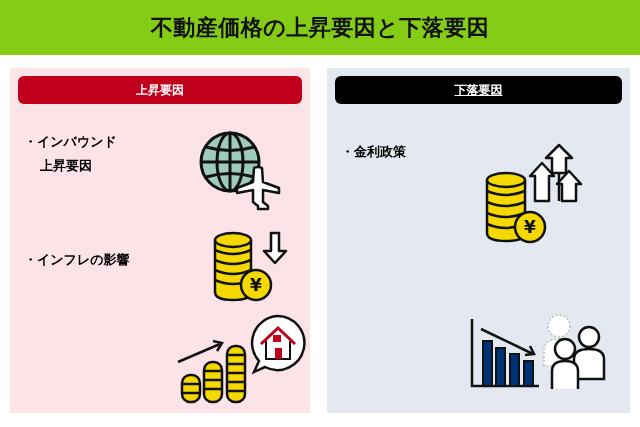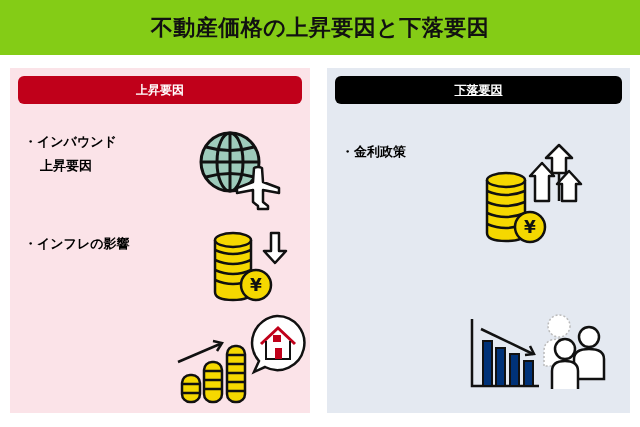--- a/index.html
+++ b/index.html
@@ -48,21 +48,21 @@
   <svg class="icon" style="left:188px; top:62px;" width="95" height="86" viewBox="0 0 95 86">
     <circle cx="32" cy="32" r="29" fill="#9ecbbb" stroke="#111" stroke-width="3"></circle>
     <ellipse cx="32" cy="32" rx="13" ry="29" fill="none" stroke="#111" stroke-width="3"></ellipse>
     <line x1="32" y1="3" x2="32" y2="61" stroke="#111" stroke-width="3"></line>
     <line x1="3" y1="32" x2="61" y2="32" stroke="#111" stroke-width="3"></line>
     <path d="M8 17 Q32 24 56 17" fill="none" stroke="#111" stroke-width="3"></path>
     <path d="M8 47 Q32 40 56 47" fill="none" stroke="#111" stroke-width="3"></path>
     <path d="M60 42 Q64 40 68 42 L69 56 L85 62 L85 67 L69 64 L69 76 L74 80 L74 83 L64 83 L64 80 L59 76 L59 64 L43 67 L43 62 L59 56 Z" fill="#fff" stroke="#111" stroke-width="2.5" stroke-linejoin="round" transform="translate(-4,-4)"></path>
   </svg>
 
-  <div class="item" style="left:14px; top:164px;">
+  <div class="item" style="left:14px; top:180px;">
     <span>・</span><span>インフレの影響</span>
   </div>
   <svg class="icon" style="left:203px; top:162px;" width="80" height="75" viewBox="0 0 80 75">
     <g stroke="#111" stroke-width="2.5" fill="#f5d800">
       <path d="M2 10 L2 62 Q2 70 20 70 Q38 70 38 62 L38 10"></path>
       <ellipse cx="20" cy="10" rx="18" ry="7"></ellipse>
       <path d="M2 20 Q20 28 38 20" fill="none"></path>
       <path d="M2 30 Q20 38 38 30" fill="none"></path>
       <path d="M2 40 Q20 48 38 40" fill="none"></path>
       <path d="M2 50 Q20 58 38 50" fill="none"></path>

